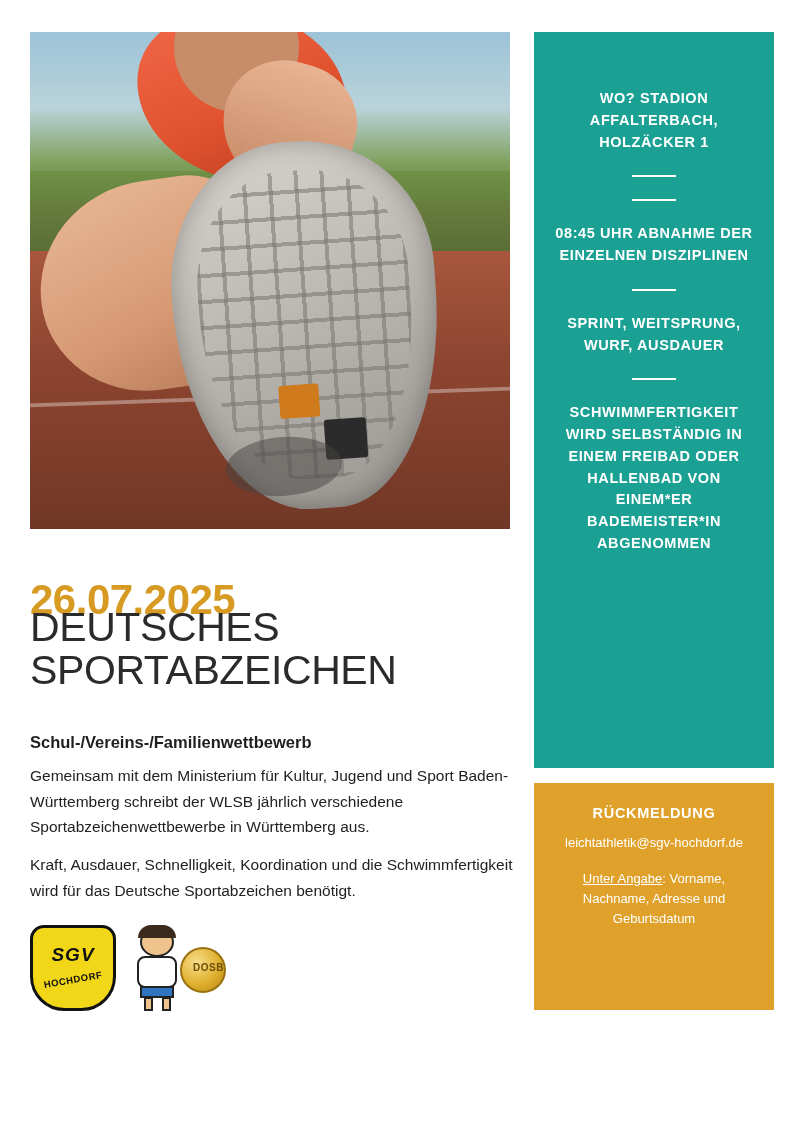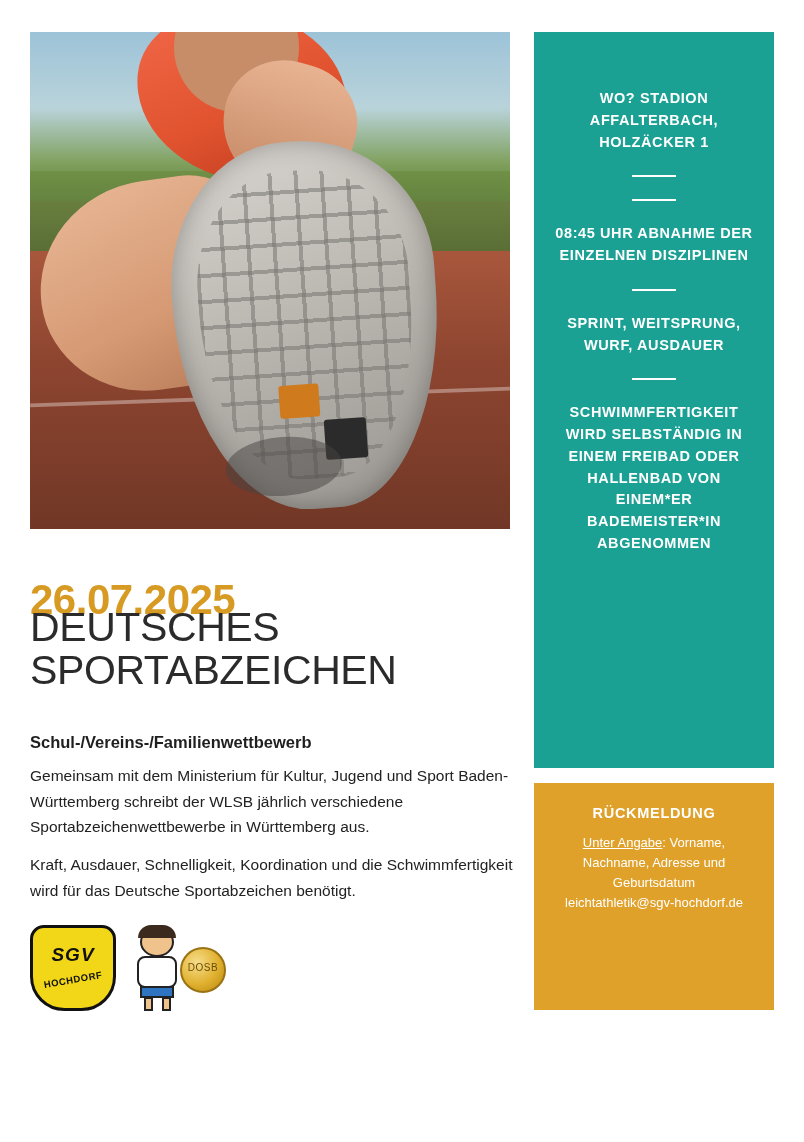--- a/index.html
+++ b/index.html
@@ -341,23 +341,23 @@
     height: 46px;
     border-radius: 50%;
     background: radial-gradient(circle at 35% 32%, #f7dd8a 0%, #e0b130 55%, #b8860b 100%);
     border: 2px solid #9b7213;
     box-sizing: border-box;
   }
   .medal .medal-text {
     position: absolute;
     left: 0; top: 13px;
     width: 100%;
-    text-align: center;
+    text-align: right;
     font-size: 10px;
-    font-weight: normal;
+    font-weight: bold;
     color: #6b4e08;
     letter-spacing: .5px;
   }
 </style>
 </head>
 <body>
 
 <div class="poster">
 
   <div class="photo">
@@ -382,22 +382,22 @@
     <div class="divider"></div>
     <div class="teal-block">08:45 UHR ABNAHME DER EINZELNEN DISZIPLINEN</div>
     <div class="divider"></div>
     <div class="teal-block">SPRINT, WEITSPRUNG, WURF, AUSDAUER</div>
     <div class="divider"></div>
     <div class="teal-block">SCHWIMMFERTIGKEIT WIRD SELBSTÄNDIG IN EINEM FREIBAD ODER HALLENBAD VON EINEM*ER BADEMEISTER*IN ABGENOMMEN</div>
   </div>
 
   <div class="orange-box">
     <div class="orange-title">RÜCKMELDUNG</div>
+    <div class="orange-line">leichtathletik@sgv-hochdorf.de</div>
     <div class="orange-line last"><span class="u">Unter Angabe</span><span>: Vorname, Nachname, Adresse und Geburtsdatum</span></div>
-    <div class="orange-line">leichtathletik@sgv-hochdorf.de</div>
   </div>
 
   <div class="date">26.07.2025</div>
   <div class="title">
     <div>DEUTSCHES</div>
     <div>SPORTABZEICHEN</div>
   </div>
 
   <div class="subtitle">Schul-/Vereins-/Familienwettbewerb</div>
   <div class="para1">Gemeinsam mit dem Ministerium für Kultur, Jugend und Sport Baden-Württemberg schreibt der WLSB jährlich verschiedene Sportabzeichenwettbewerbe in Württemberg aus.</div>

